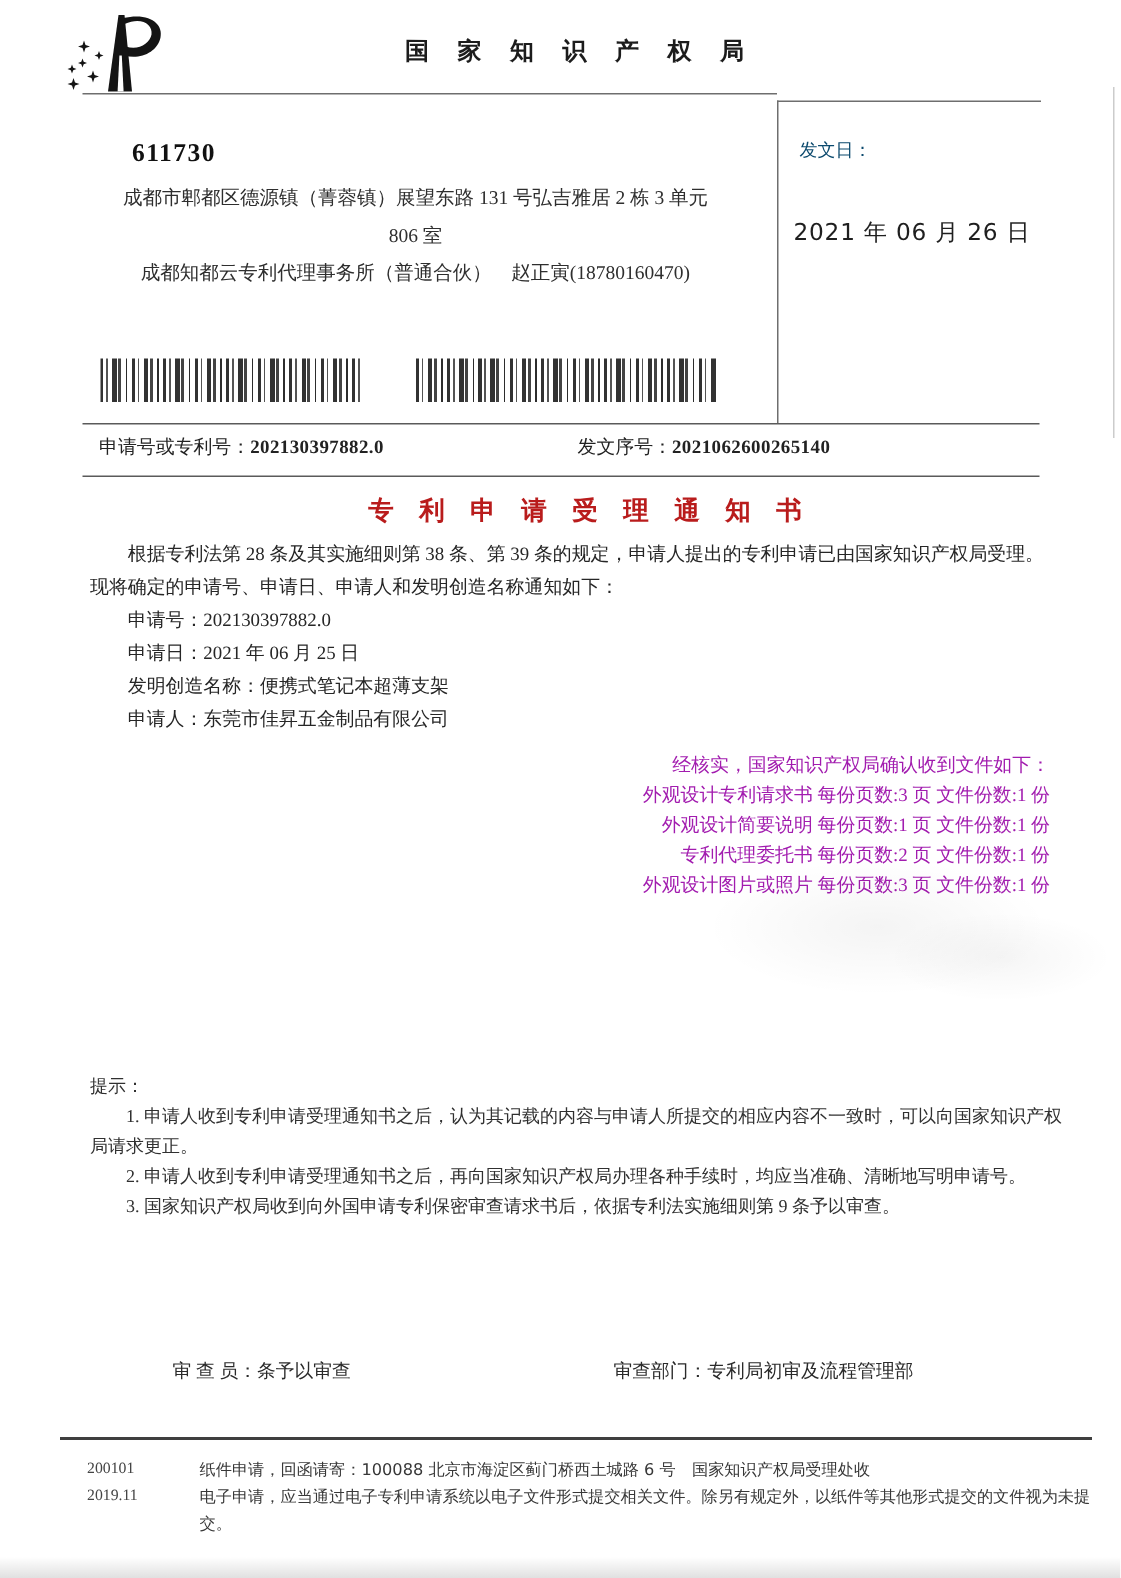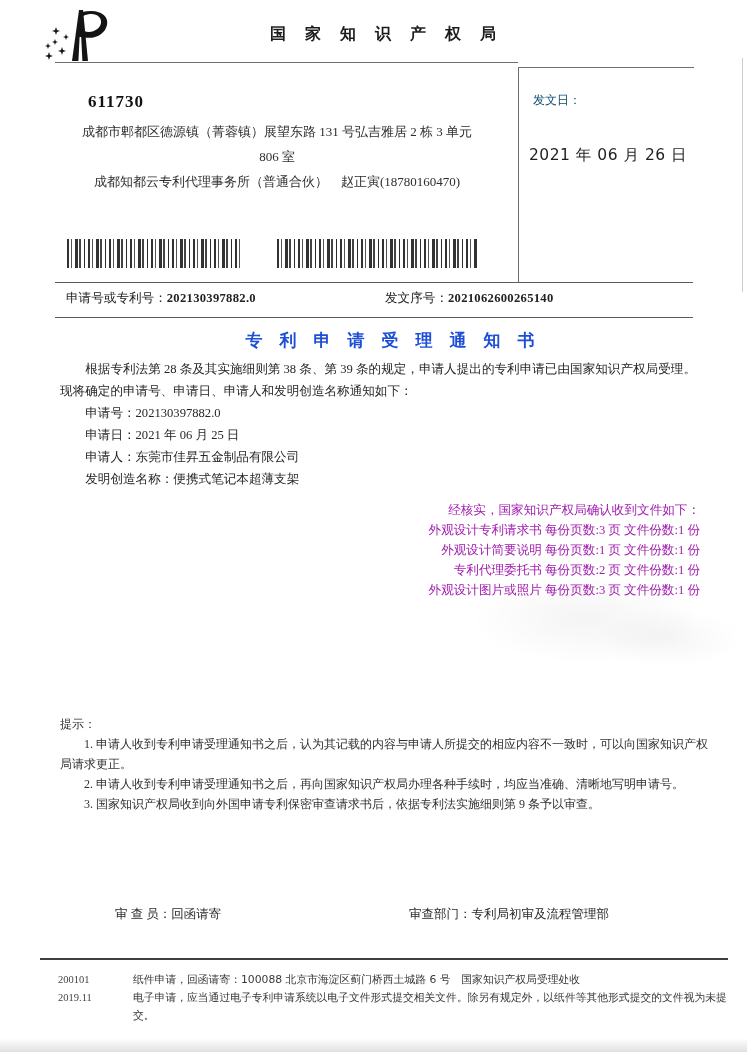--- a/index.html
+++ b/index.html
@@ -25,21 +25,21 @@
   .barcode-1{left:67px;width:173px;}
   .barcode-2{left:277px;width:201px;}
   
   .rule-a{left:55px;top:282px;width:638px;height:1px;background:#5a5a5a;}
   .ref-row{left:0;top:290px;width:747px;font-size:12.6px;color:#222;}
   .ref-left{position:absolute;left:66px;white-space:nowrap;}
   .ref-right{position:absolute;left:385px;white-space:nowrap;}
   .ref-row b{letter-spacing:.3px;}
   .rule-b{left:55px;top:317px;width:638px;height:1px;background:#5a5a5a;}
   
-  .notice-title{left:60px;top:329px;width:660px;text-align:center;font-size:17px;font-weight:bold;letter-spacing:17px;text-indent:17px;color:#1d4ed8;}
+  .notice-title{left:60px;top:329px;width:660px;text-align:center;font-size:17px;font-weight:bold;letter-spacing:17px;text-indent:17px;color:#b91c1c;}
   
   .body-a{left:60px;top:358px;width:640px;font-size:12.6px;line-height:22px;color:#262626;}
   .body-b{left:60px;top:500px;width:640px;font-size:12.6px;line-height:20px;color:#a21caf;text-align:right;}
   .indent{text-indent:2em;}
   
   .tips{left:60px;top:714px;width:650px;font-size:12px;line-height:20px;color:#303030;}
   .tip-item{text-indent:2em;}
   
   .signoff{left:0;top:906px;width:747px;font-size:12.5px;color:#2a2a2a;}
   .signoff-left{position:absolute;left:115px;white-space:nowrap;}
@@ -101,22 +101,22 @@
     </span>
   </div>
   <div class="abs rule-b"></div>
 
   <div class="abs notice-title">专利申请受理通知书</div>
 
   <div class="abs body-a">
     <div class="indent">根据专利法第 28 条及其实施细则第 38 条、第 39 条的规定，申请人提出的专利申请已由国家知识产权局受理。现将确定的申请号、申请日、申请人和发明创造名称通知如下：</div>
     <div class="indent"><span>申请号：</span><span>202130397882.0</span></div>
     <div class="indent"><span>申请日：</span><span>2021 年 06 月 25 日</span></div>
+    <div class="indent"><span>发明创造名称：</span><span>便携式笔记本超薄支架</span></div>
     <div class="indent"><span>申请人：</span><span>东莞市佳昇五金制品有限公司</span></div>
-    <div class="indent"><span>发明创造名称：</span><span>便携式笔记本超薄支架</span></div>
   </div>
 
   <div class="abs body-b">
     <div class="indent">经核实，国家知识产权局确认收到文件如下：</div>
     <div>
         <div class="indent">外观设计专利请求书 每份页数:3 页 文件份数:1 份</div>
         <div class="indent">外观设计简要说明 每份页数:1 页 文件份数:1 份</div>
         <div class="indent">专利代理委托书 每份页数:2 页 文件份数:1 份</div>
         <div class="indent">外观设计图片或照片 每份页数:3 页 文件份数:1 份</div>
       </div>
@@ -126,21 +126,21 @@
     <div>提示：</div>
     <div>
         <div class="tip-item">1. 申请人收到专利申请受理通知书之后，认为其记载的内容与申请人所提交的相应内容不一致时，可以向国家知识产权局请求更正。</div>
         <div class="tip-item">2. 申请人收到专利申请受理通知书之后，再向国家知识产权局办理各种手续时，均应当准确、清晰地写明申请号。</div>
         <div class="tip-item">3. 国家知识产权局收到向外国申请专利保密审查请求书后，依据专利法实施细则第 9 条予以审查。</div>
       </div>
   </div>
 
   <div class="abs signoff">
     <span class="signoff-left">
-      <span>审 查 员：</span><span>回函请寄</span>
+      <span>审 查 员：</span><span>条予以审查</span>
     </span>
     <span class="signoff-right">
       <span>审查部门：</span><span>专利局初审及流程管理部</span>
     </span>
   </div>
 
   <div class="abs footer-rule"></div>
   <div class="abs footer-codes">
     <div>200101</div>
     <div>2019.11</div>

